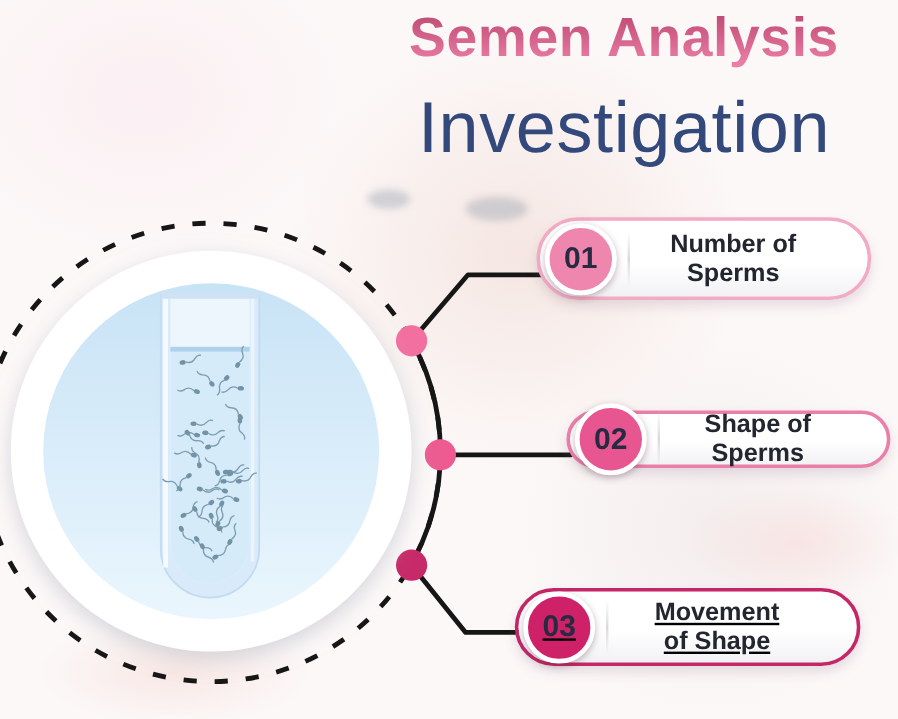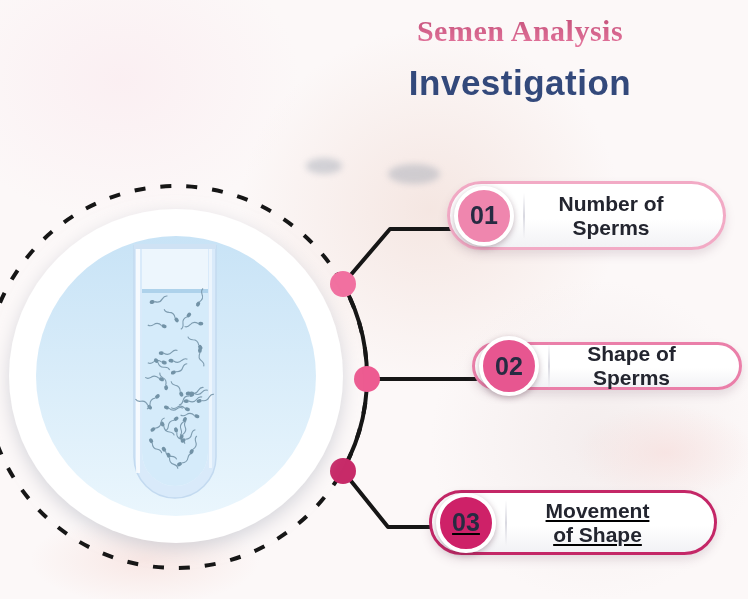--- a/index.html
+++ b/index.html
@@ -19,25 +19,25 @@
   .bg-hand1{left:30px;top:515px;width:230px;height:90px;
     background:radial-gradient(closest-side,rgba(246,224,220,.7),rgba(246,224,220,0));}
   .bg-hand2{left:575px;top:405px;width:180px;height:95px;
     background:radial-gradient(closest-side,rgba(247,223,221,.7),rgba(247,223,221,0));}
   .bg-corner{left:-60px;top:-60px;width:360px;height:280px;
     background:radial-gradient(closest-side,rgba(250,233,238,.6),rgba(250,233,238,0));}
 
   svg.diagram{position:absolute;left:0;top:0;z-index:1;}
 
   .title{position:absolute;left:295px;top:5px;width:450px;text-align:center;z-index:3;}
-  .title .t1{font-size:30px;font-weight:bold;letter-spacing:.5px;line-height:52px;
+  .title .t1{font-size:46px;font-weight:bold;letter-spacing:.5px;line-height:52px;
     background:linear-gradient(180deg,#b8436d,#ef82a9);
     -webkit-background-clip:text;background-clip:text;
-    -webkit-text-fill-color:transparent;color:transparent;font-family:Liberation Serif, serif;}
-  .title .t2{font-size:35px;font-weight:bold;letter-spacing:.5px;line-height:52px;color:#33497b;}
+    -webkit-text-fill-color:transparent;color:transparent;}
+  .title .t2{font-size:60px;font-weight:normal;letter-spacing:.5px;line-height:52px;color:#33497b;margin-top:24px;}
 
   .pill{position:absolute;z-index:3;border:3px solid #ccc;border-radius:37px;
     background:linear-gradient(180deg,#ffffff 55%,#f2f2f5);
     box-shadow:0 5px 10px rgba(130,95,115,.18);
     display:flex;align-items:center;box-sizing:border-box;justify-content:center;}
   #pill-1{left:447px;top:181px;width:279px;height:69px;}
   #pill-2{left:472px;top:342px;width:270px;height:48px;}
   #pill-3{left:429px;top:490px;width:288px;height:65px;text-decoration:underline;}
   .num{width:52px;height:52px;border-radius:50%;border:4px solid #ffffff;
     box-shadow:0 2px 6px rgba(80,40,60,.35);flex:0 0 auto;margin-left:4px;

